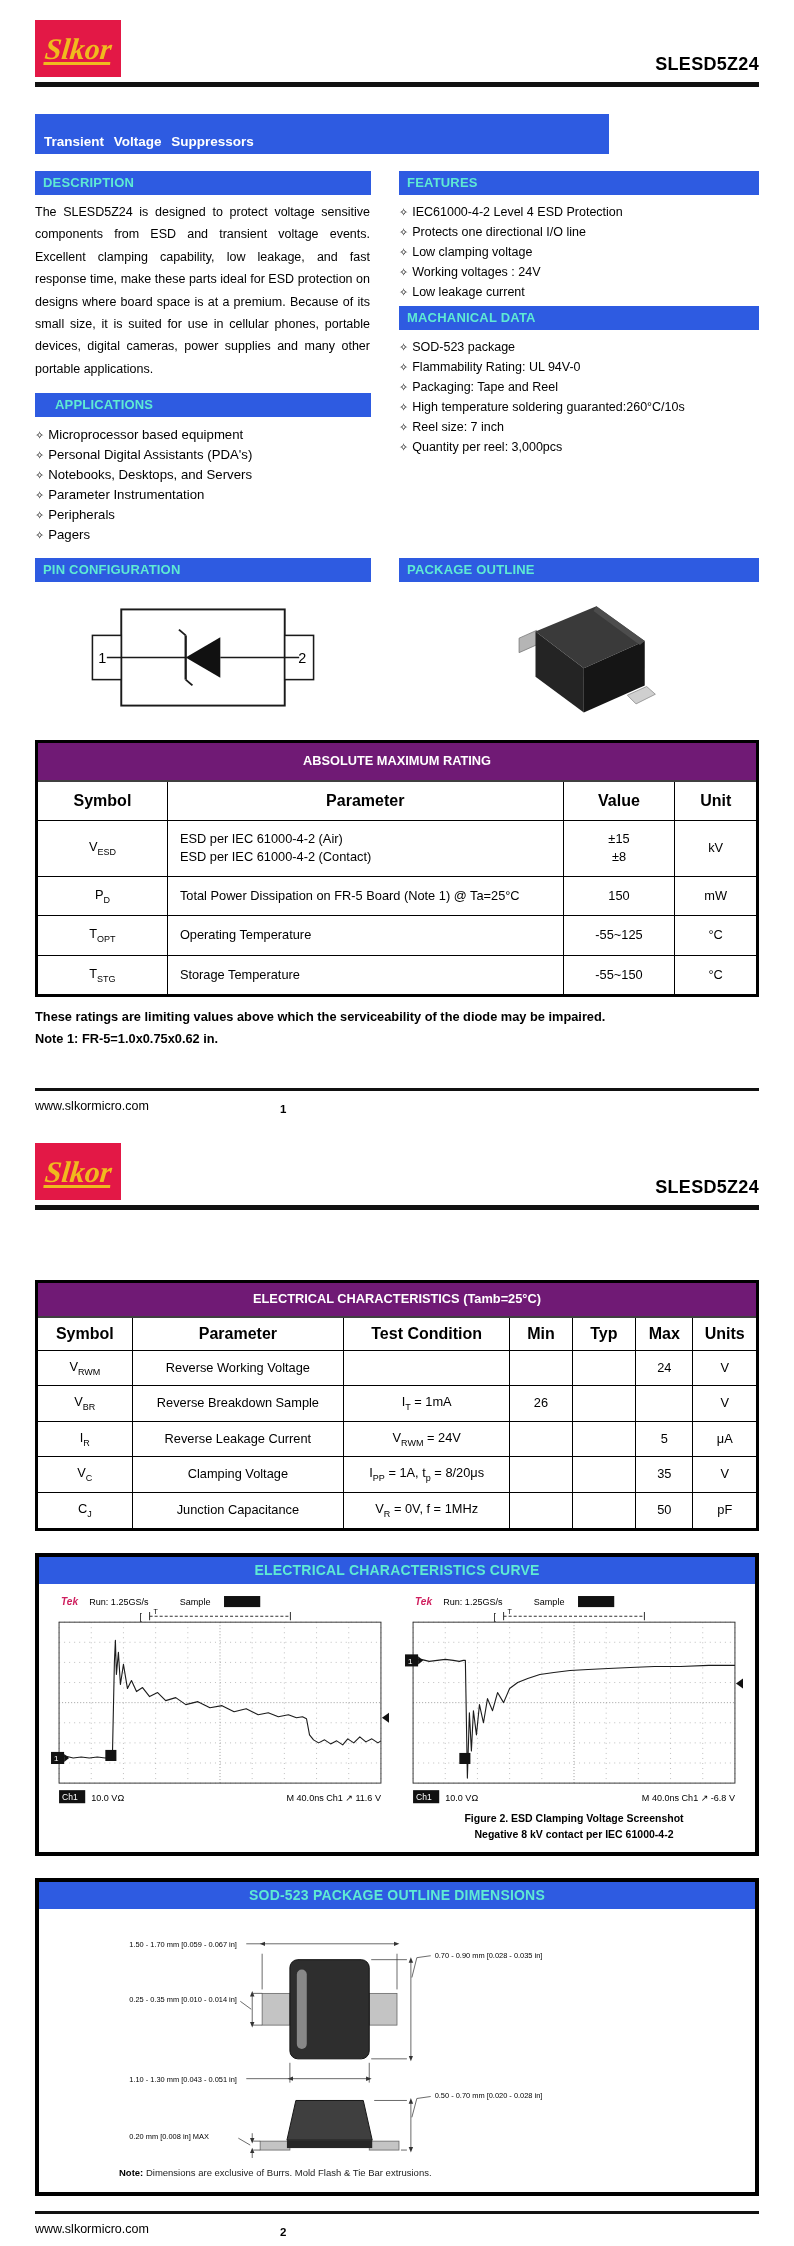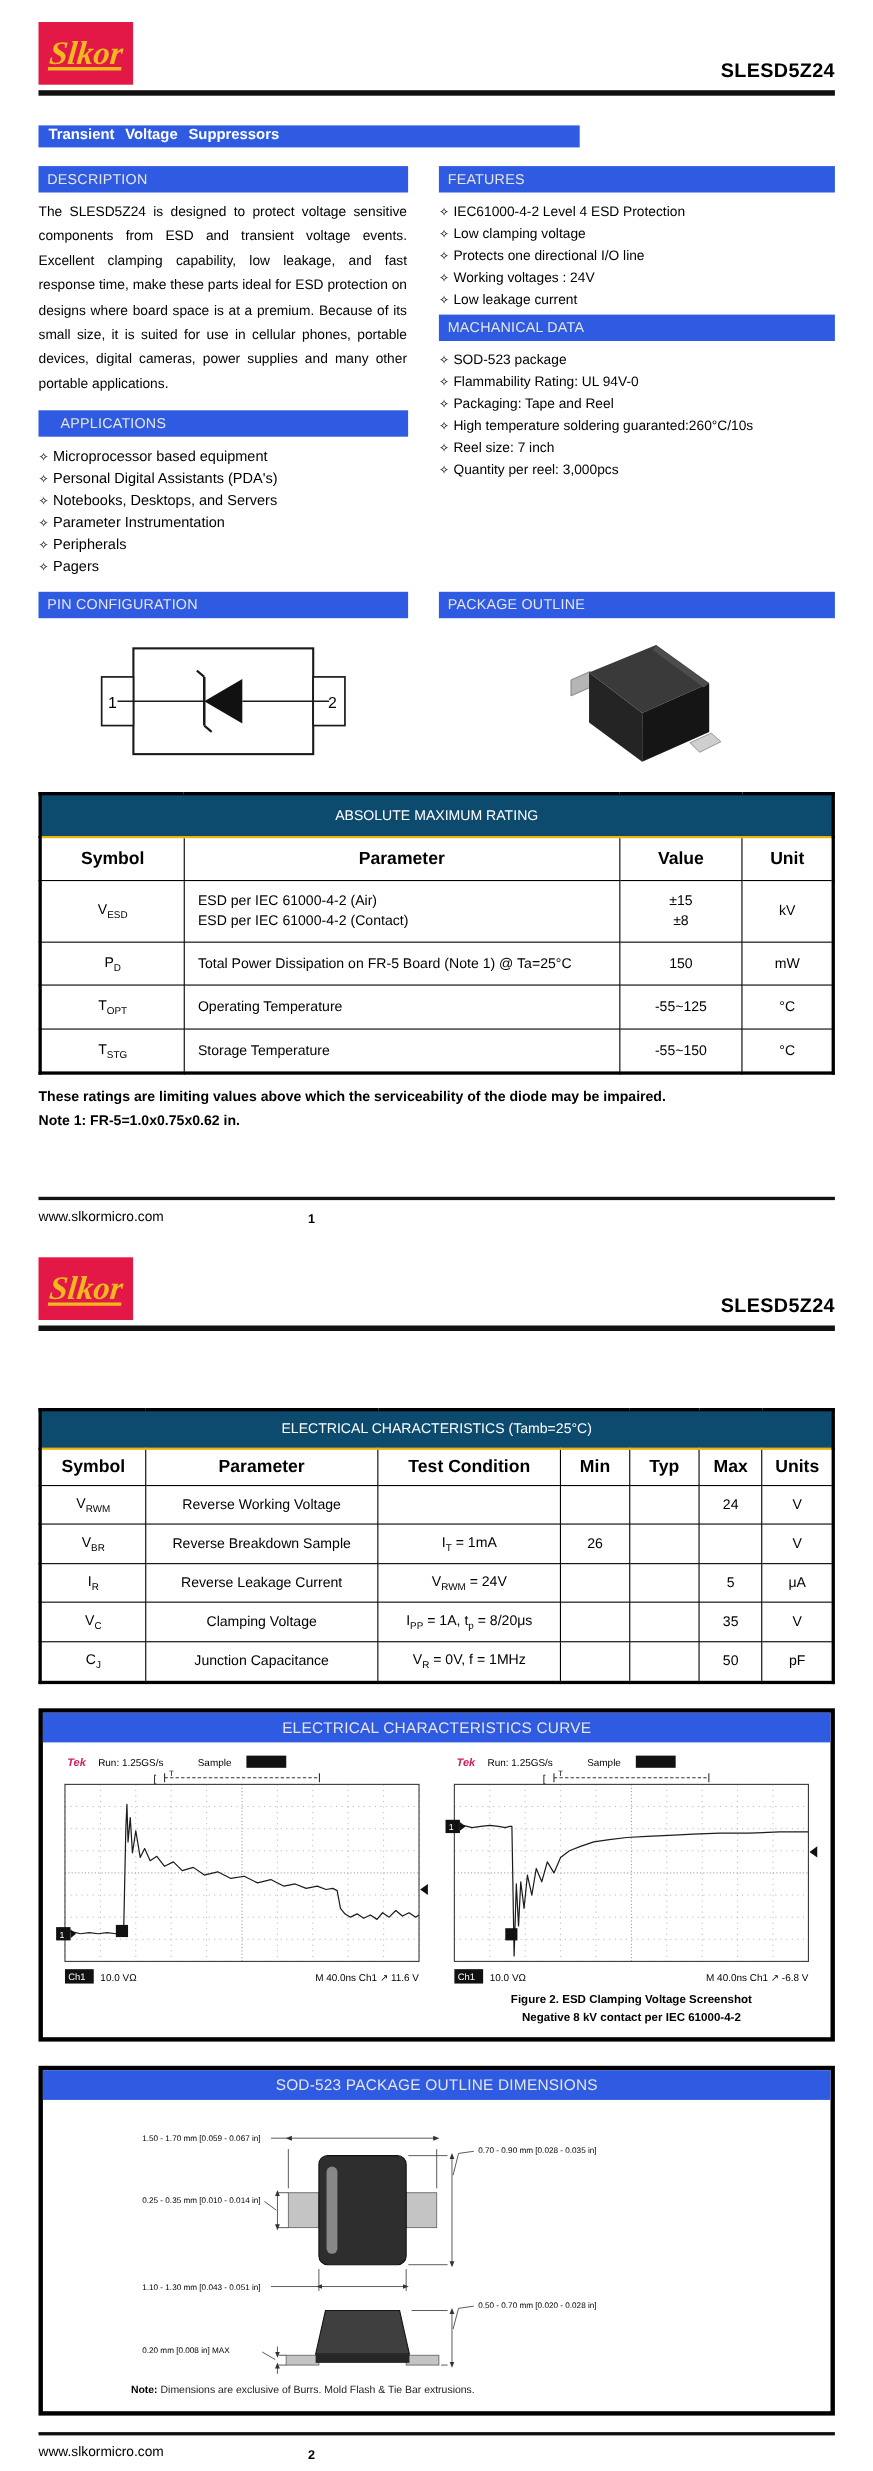--- a/index.html
+++ b/index.html
@@ -19,25 +19,25 @@
   .logo-text {
     font-family: "Liberation Serif", serif; font-style: italic; font-weight: bold;
     font-size: 30px; color: #f0ba1e; transform: skewX(-6deg);
     text-decoration: underline; text-underline-offset: 3px;
   }
   .part-number { font-size: 18px; font-weight: bold; letter-spacing: 0.3px; padding-bottom: 2px; }
   .thick-rule { height: 5px; background: #111; margin-top: 5px; }
 
   
   .banner {
-    margin-top: 27px; width: 492px; background: #2e5be1; color: #fff;
-    font-weight: bold; font-size: 13.5px; padding: 0 9px 5px; word-spacing: 6px;
+    margin-top: 27px; width: 574px; background: #2e5be1; color: #fff;
+    font-weight: bold; font-size: 13.5px; padding: 20px 9px 5px; word-spacing: 6px;
   }
   .sec-header {
-    background: #2e5be1; color: #e5e5e5; font-weight: normal; font-size: 13px;
+    background: #2e5be1; color: #5eead4; font-weight: bold; font-size: 13px;
     padding: 4px 8px 5px; letter-spacing: 0.2px;
   }
 
   
   .two-col { display: flex; margin-top: 17px; }
   .col-left { width: 336px; }
   .col-gap { width: 28px; }
   .col-right { width: 360px; }
   .desc-body {
     margin-top: 6px; font-size: 12.5px; line-height: 1.79; text-align: justify; padding-right: 1px;
@@ -51,22 +51,22 @@
   
   .drawing-area { height: 150px; display: flex; align-items: center; justify-content: center; }
 
   
   table.dtable {
     border-collapse: collapse; table-layout: fixed; width: 724px;
     border: 3px solid #000;
   }
   table.dtable td, table.dtable th { border: 1.5px solid #000; }
   tr.title-row td {
-    background: #0c4a6e; color: #fff; text-align: left; font-weight: normal;
-    font-size: 13.5px; padding: 5px 8px; border-bottom: 2px solid #eab308;
+    background: #701a75; color: #fff; text-align: left; font-weight: bold;
+    font-size: 13.5px; padding: 5px 8px; border-bottom: 2px solid #404040;
   }
   table.dtable th { font-size: 16px; font-weight: bold; text-align: center; padding: 10px 4px; }
   table.dtable td { font-size: 12.8px; text-align: center; padding: 9px 4px; line-height: 1.45; }
   #abs-table td.left-cell { text-align: left; padding-left: 12px; }
   #abs-table { margin-top: 8px; }
   #elec-table th { padding: 7px 3px; }
   #elec-table td { padding: 7px 3px; }
   sub { font-size: 9px; }
 
   .rating-notes { margin-top: 9px; font-weight: bold; font-size: 12.8px; line-height: 1.7; }
@@ -121,22 +121,22 @@
             <li>Parameter Instrumentation</li>
             <li>Peripherals</li>
             <li>Pagers</li>
           </ul>
       </div>
       <div class="col-gap"></div>
       <div class="col-right">
         <div class="sec-header">FEATURES</div>
         <ul class="diamond-list">
             <li>IEC61000-4-2 Level 4 ESD Protection</li>
+            <li>Protects one directional I/O line</li>
             <li>Low clamping voltage</li>
-            <li>Protects one directional I/O line</li>
             <li>Working voltages : 24V</li>
             <li>Low leakage current</li>
           </ul>
 
         <div class="sec-header" style="margin-top:4px">MACHANICAL DATA</div>
         <ul class="diamond-list">
             <li>SOD-523 package</li>
             <li>Flammability Rating: UL 94V-0</li>
             <li>Packaging: Tape and Reel</li>
             <li>High temperature soldering guaranted:260°C/10s</li>

